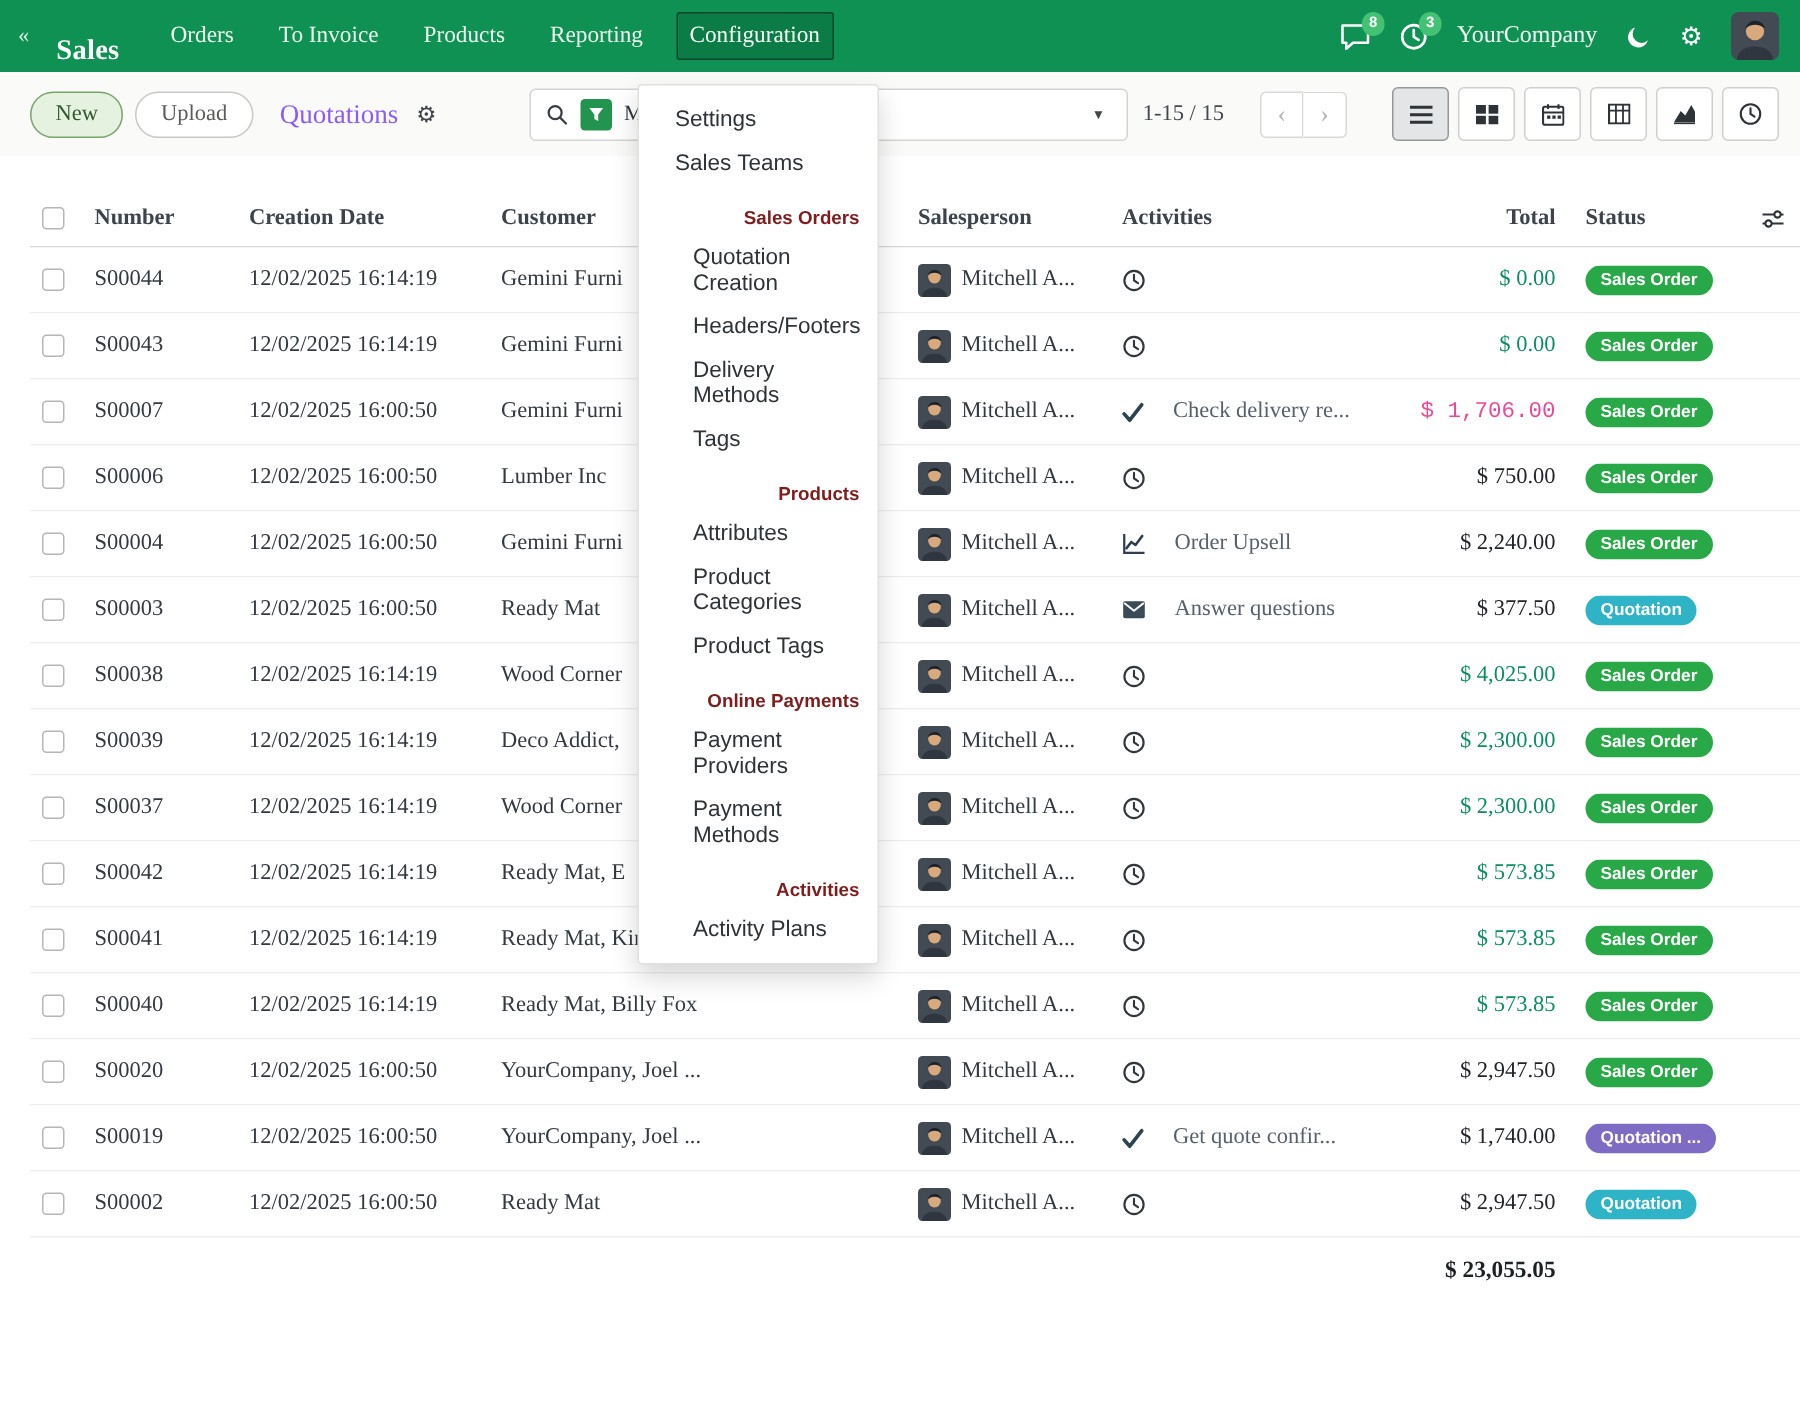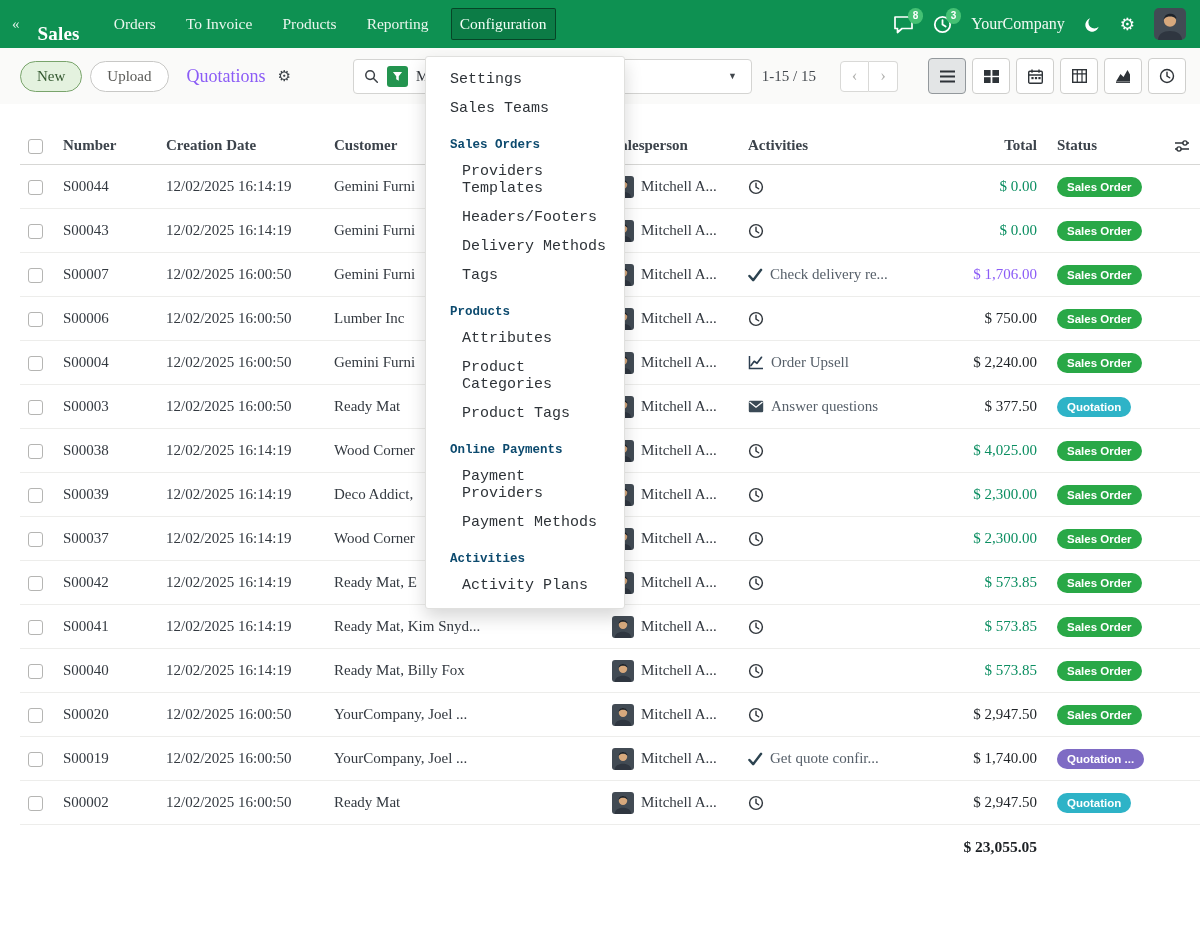--- a/index.html
+++ b/index.html
@@ -86,43 +86,43 @@
   .trow { height:44px; border-bottom:1px solid #ededeb; background:#fff; cursor:pointer; }
   .cell { font-size:15px; color:#333940; white-space:nowrap; overflow:hidden; }
   .checkbox {
     display:inline-block; width:15px; height:15px; border:1px solid #b5b5b3;
     border-radius:3px; background:#fff; cursor:pointer; vertical-align:middle;
   }
   .c-check { padding-left:8px; }
   .c-sales { display:flex; align-items:center; gap:7px; }
   .row-avatar { width:22px; height:22px; border-radius:3px; overflow:hidden; flex:none; }
   .sales-name { font-size:15px; color:#333940; }
-  .c-activity { display:flex; align-items:center; gap:7px; }
+  .c-activity { display:flex; align-items:center; gap:19px; }
   .act-text { font-size:15px; color:#57606a; }
   .c-total { text-align:right; padding-right:3px; font-size:15px; color:#212529; }
   .badge {
     display:inline-block; margin-left:17px; font-family:"Liberation Sans",sans-serif;
     font-size:11.5px; font-weight:bold; color:#fff; padding:4px 10px; border-radius:11px;
     white-space:nowrap;
   }
   .tfoot { height:44px; }
   .tfoot .c-total { font-weight:bold; font-size:15.5px; color:#1d2125; }
   .th-adjust { display:flex; justify-content:flex-end; padding-right:10px; cursor:pointer; }
 
   
   .config-menu {
-    position:absolute; left:425px; top:56px; width:200px; background:#fff;
+    position:absolute; left:425px; top:56px; width:161px; background:#fff;
     border:1px solid #e0e0de; border-radius:3px; box-shadow:0 8px 18px rgba(0,0,0,.16);
-    padding:8px 0; z-index:60; font-family:Liberation Mono, monospace;
+    padding:8px 0; z-index:60; font-family:Liberation Sans, sans-serif;
   }
   .cm-item { font-size:15px; color:#2e3338; padding:6px 12px 6px 24px; line-height:17px; cursor:pointer; }
   .cm-sub { padding-left:36px; }
   .cm-header {
-    font-size:12.5px; font-weight:bold; color:#0c4a6e; margin-top:12px;
-    padding:2px 12px 4px 24px; line-height:16px;
+    font-size:12.5px; font-weight:bold; color:#7f1d1d; margin-top:12px;
+    padding:2px 12px 4px 24px; line-height:16px;text-align:right;
   }
 </style>
 </head>
 <body>
 
 <header class="navbar" style="background: rgb(14, 145, 82);">
   <div class="nav-left">
     <span class="back-chev">«</span>
     <span class="app-name">Sales</span>
     <nav id="nav-menus" style="display:flex; align-items:center; gap:14px;">
@@ -335,21 +335,21 @@
       <span class="sales-name">Mitchell A...</span>
     </div>
     <div class="cell c-activity">
       <span class="act-icon" style="display:flex;">
             <svg width="15" height="14" viewBox="0 0 16 15">
               <path d="M1.5 8.5l4 4.5 8.5-11" fill="none" stroke="#2c4350" stroke-width="2.6" stroke-linecap="round" stroke-linejoin="round"></path>
             </svg>
           </span>
       <span class="act-text">Check delivery re...</span>
     </div>
-    <div class="cell c-total" style="color: #8b5cf6;">$ 1,706.00</div>
+    <div class="cell c-total" style="color: #ec4899; font-family: Liberation Mono, monospace;">$ 1,706.00</div>
     <div class="cell"><span class="badge" style="background: rgb(41, 168, 71);">Sales Order</span></div>
     <div class="cell"></div>
   </div>
 
   <div class="tgrid trow">
     <div class="c-check"><span class="checkbox"></span></div>
     <div class="cell">S00006</div>
     <div class="cell">12/02/2025 16:00:50</div>
     <div class="cell">Lumber Inc</div>
     <div class="cell c-sales">
@@ -717,21 +717,21 @@
     <div class="c-total">$ 23,055.05</div>
     <div></div>
       <div></div>
   </div>
 </div>
 
 <div class="config-menu" id="config-menu">
     <div class="cm-item">Settings</div>
     <div class="cm-item">Sales Teams</div>
     <div class="cm-header">Sales Orders</div>
-    <div class="cm-item cm-sub">Providers Templates</div>
+    <div class="cm-item cm-sub">Quotation Creation</div>
     <div class="cm-item cm-sub">Headers/Footers</div>
     <div class="cm-item cm-sub">Delivery Methods</div>
     <div class="cm-item cm-sub">Tags</div>
     <div class="cm-header">Products</div>
     <div class="cm-item cm-sub">Attributes</div>
     <div class="cm-item cm-sub">Product Categories</div>
     <div class="cm-item cm-sub">Product Tags</div>
     <div class="cm-header">Online Payments</div>
     <div class="cm-item cm-sub">Payment Providers</div>
     <div class="cm-item cm-sub">Payment Methods</div>

